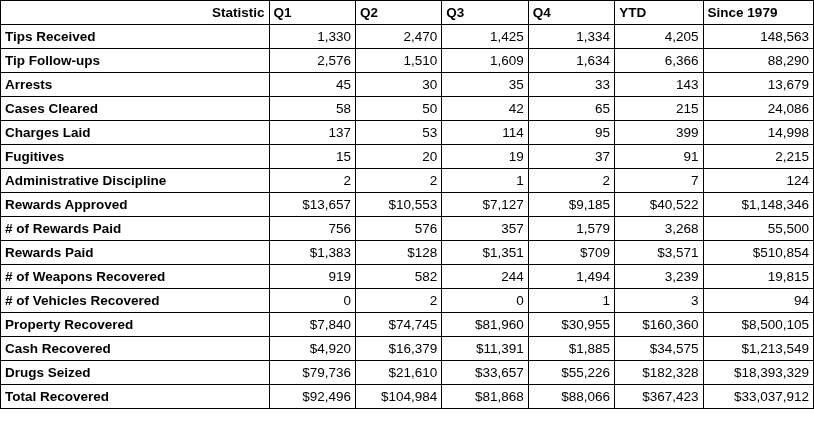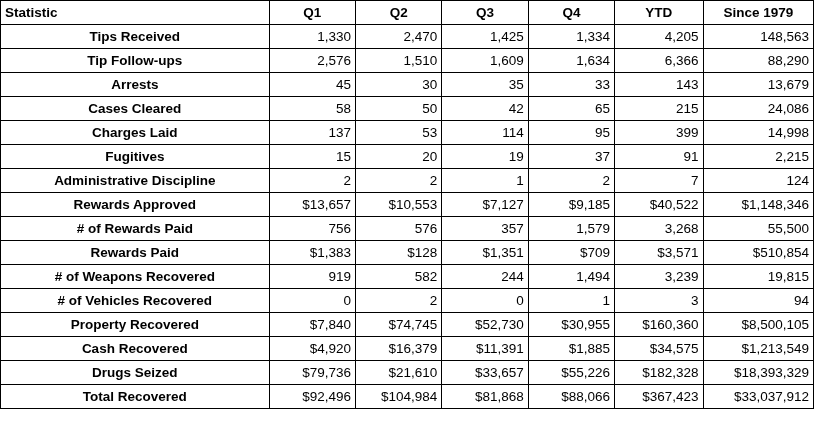--- a/index.html
+++ b/index.html
@@ -25,27 +25,27 @@
     line-height: 14px;
     height: 21px;
     padding: 1px 4px;
     white-space: nowrap;
     overflow: hidden;
   }
   #stats-table thead th {
     font-weight: bold;
   }
   #stats-table thead th.col-stat {
+    text-align: right;
+  }
+  #stats-table thead th.col-num {
     text-align: left;
   }
-  #stats-table thead th.col-num {
-    text-align: center;
-  }
   #stats-table tbody td.cell-label {
-    text-align: center;
+    text-align: left;
     font-weight: bold;
   }
   #stats-table tbody td.cell-num {
     text-align: right;
     font-weight: normal;
   }
   col.w-stat { width: 258px; }
   col.w-q    { width: 83px; }
   col.w-ytd  { width: 85px; }
   col.w-since{ width: 106px; }
@@ -180,21 +180,21 @@
       <td class="cell-num">2</td>
       <td class="cell-num">0</td>
       <td class="cell-num">1</td>
       <td class="cell-num">3</td>
       <td class="cell-num">94</td>
     </tr>
     <tr>
       <td class="cell-label">Property Recovered</td>
       <td class="cell-num">$7,840</td>
       <td class="cell-num">$74,745</td>
-      <td class="cell-num">$52,730</td>
+      <td class="cell-num">$81,960</td>
       <td class="cell-num">$30,955</td>
       <td class="cell-num">$160,360</td>
       <td class="cell-num">$8,500,105</td>
     </tr>
     <tr>
       <td class="cell-label">Cash Recovered</td>
       <td class="cell-num">$4,920</td>
       <td class="cell-num">$16,379</td>
       <td class="cell-num">$11,391</td>
       <td class="cell-num">$1,885</td>

